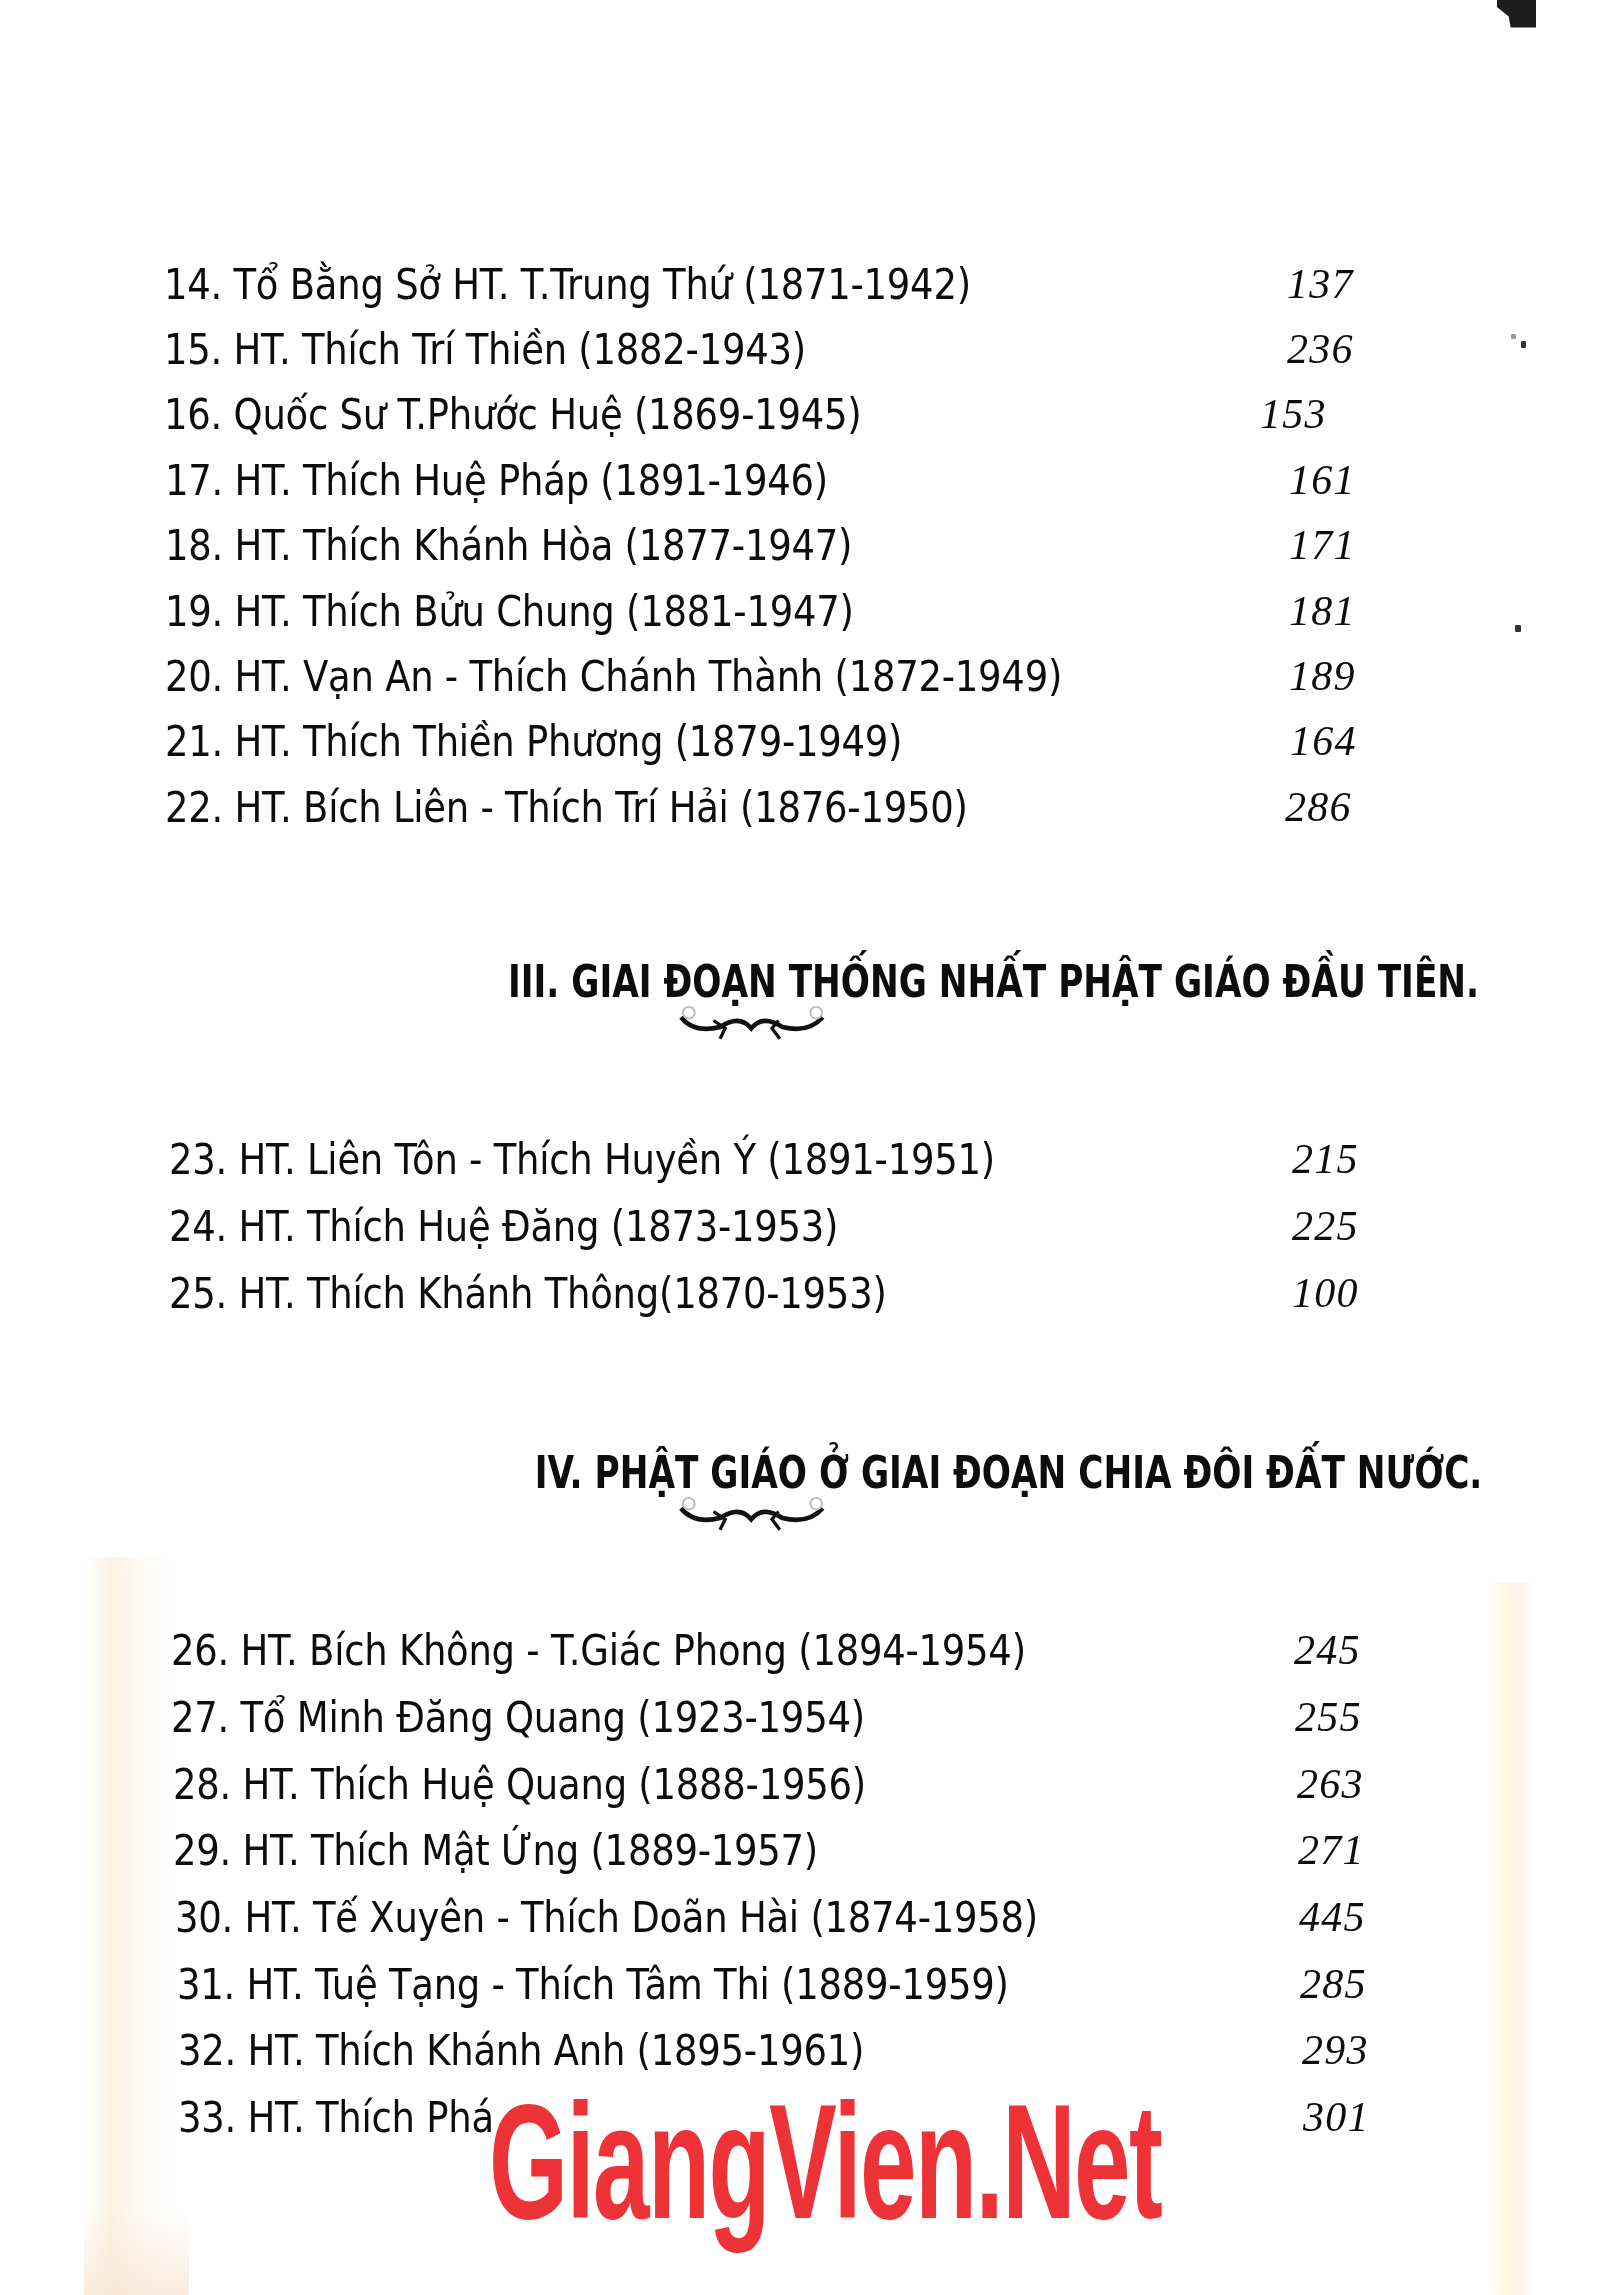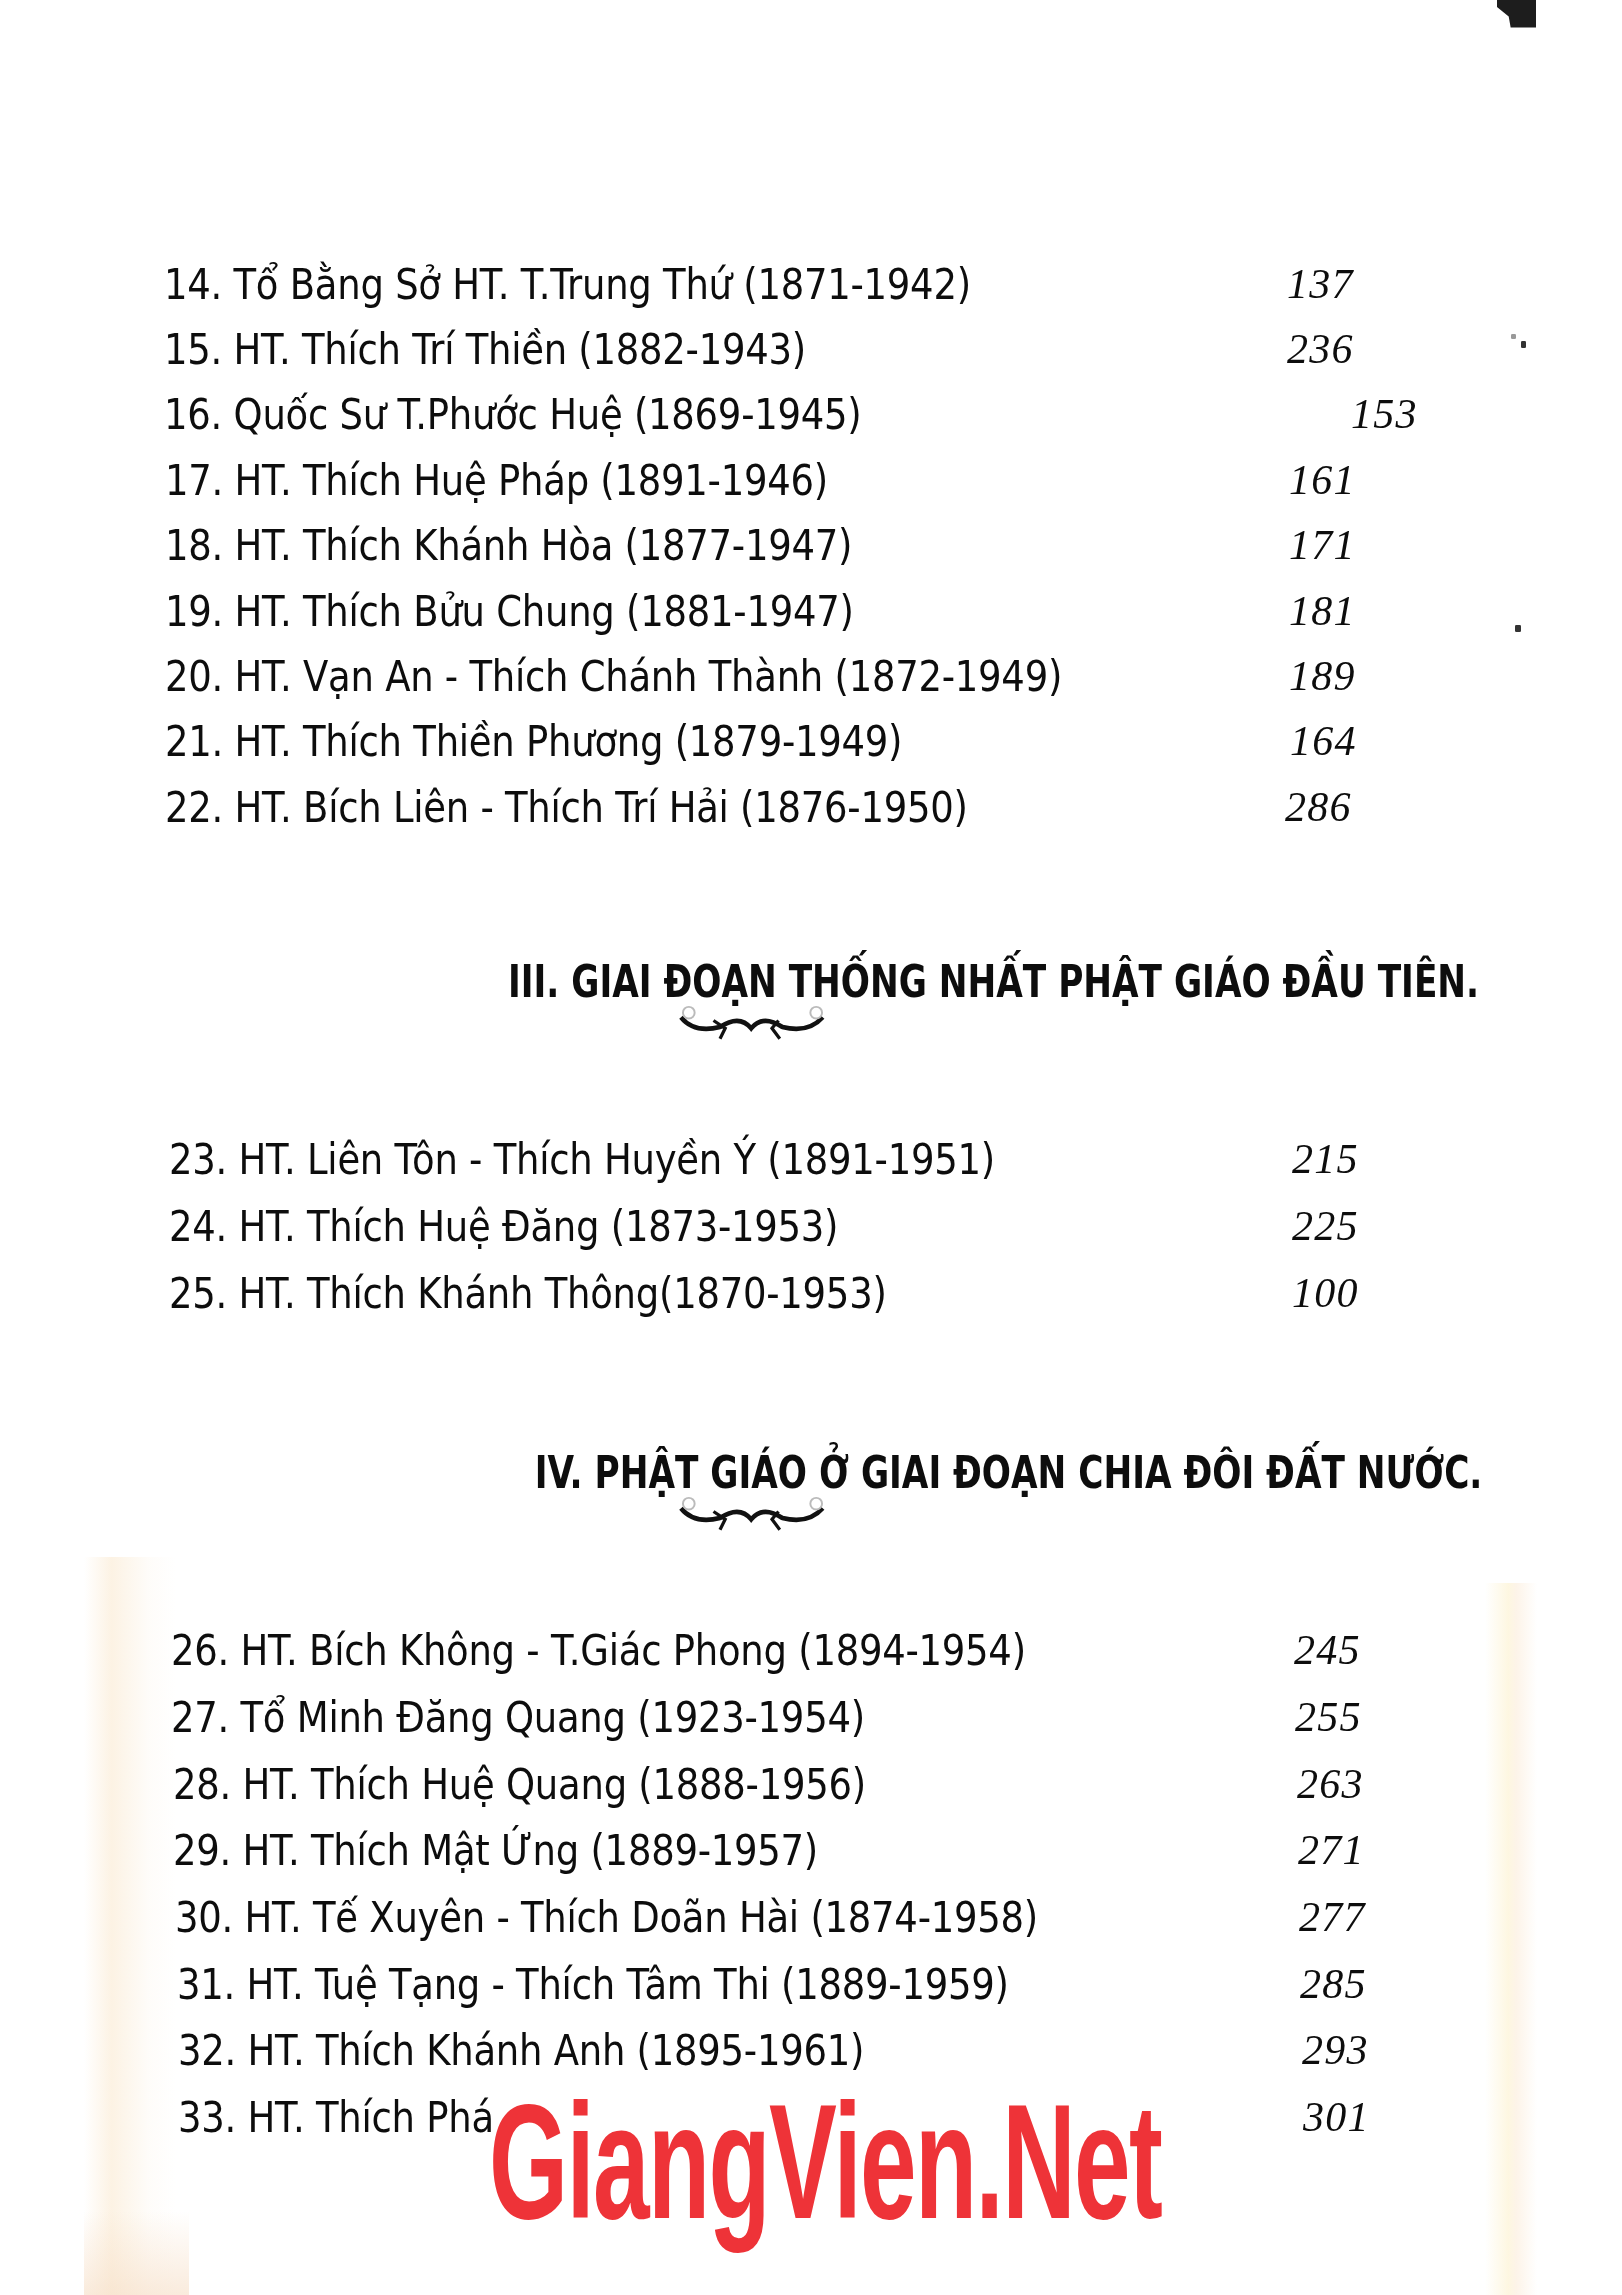--- a/index.html
+++ b/index.html
@@ -131,21 +131,21 @@
   <div class="entry" style="top:251px;">
     <span class="title" style="left:164px;">14. Tổ Bằng Sở HT. T.Trung Thứ (1871-1942)</span>
     <span class="page" style="left:1287px;">137</span>
   </div>
   <div class="entry" style="top:316px;">
     <span class="title" style="left:164px;">15. HT. Thích Trí Thiền (1882-1943)</span>
     <span class="page" style="left:1287px;">236</span>
   </div>
   <div class="entry" style="top:381px;">
     <span class="title" style="left:164px;">16. Quốc Sư T.Phước Huệ (1869-1945)</span>
-    <span class="page" style="left:1351px;">153</span>
+    <span class="page" style="left:1260px;">153</span>
   </div>
   <div class="entry" style="top:447px;">
     <span class="title" style="left:165px;">17. HT. Thích Huệ Pháp (1891-1946)</span>
     <span class="page" style="left:1289px;">161</span>
   </div>
   <div class="entry" style="top:512px;">
     <span class="title" style="left:165px;">18. HT. Thích Khánh Hòa (1877-1947)</span>
     <span class="page" style="left:1289px;">171</span>
   </div>
   <div class="entry" style="top:578px;">
@@ -209,21 +209,21 @@
   <div class="entry" style="top:1751px;">
     <span class="title" style="left:173px;">28. HT. Thích Huệ Quang (1888-1956)</span>
     <span class="page" style="left:1297px;">263</span>
   </div>
   <div class="entry" style="top:1817px;">
     <span class="title" style="left:173px;">29. HT. Thích Mật Ứng (1889-1957)</span>
     <span class="page" style="left:1298px;">271</span>
   </div>
   <div class="entry" style="top:1884px;">
     <span class="title" style="left:175px;">30. HT. Tế Xuyên - Thích Doãn Hài (1874-1958)</span>
-    <span class="page" style="left:1299px;">277</span>
+    <span class="page" style="left:1299px;">445</span>
   </div>
   <div class="entry" style="top:1951px;">
     <span class="title" style="left:177px;">31. HT. Tuệ Tạng - Thích Tâm Thi (1889-1959)</span>
     <span class="page" style="left:1300px;">285</span>
   </div>
   <div class="entry" style="top:2017px;">
     <span class="title" style="left:178px;">32. HT. Thích Khánh Anh (1895-1961)</span>
     <span class="page" style="left:1302px;">293</span>
   </div>
   <div class="entry" style="top:2084px;">

